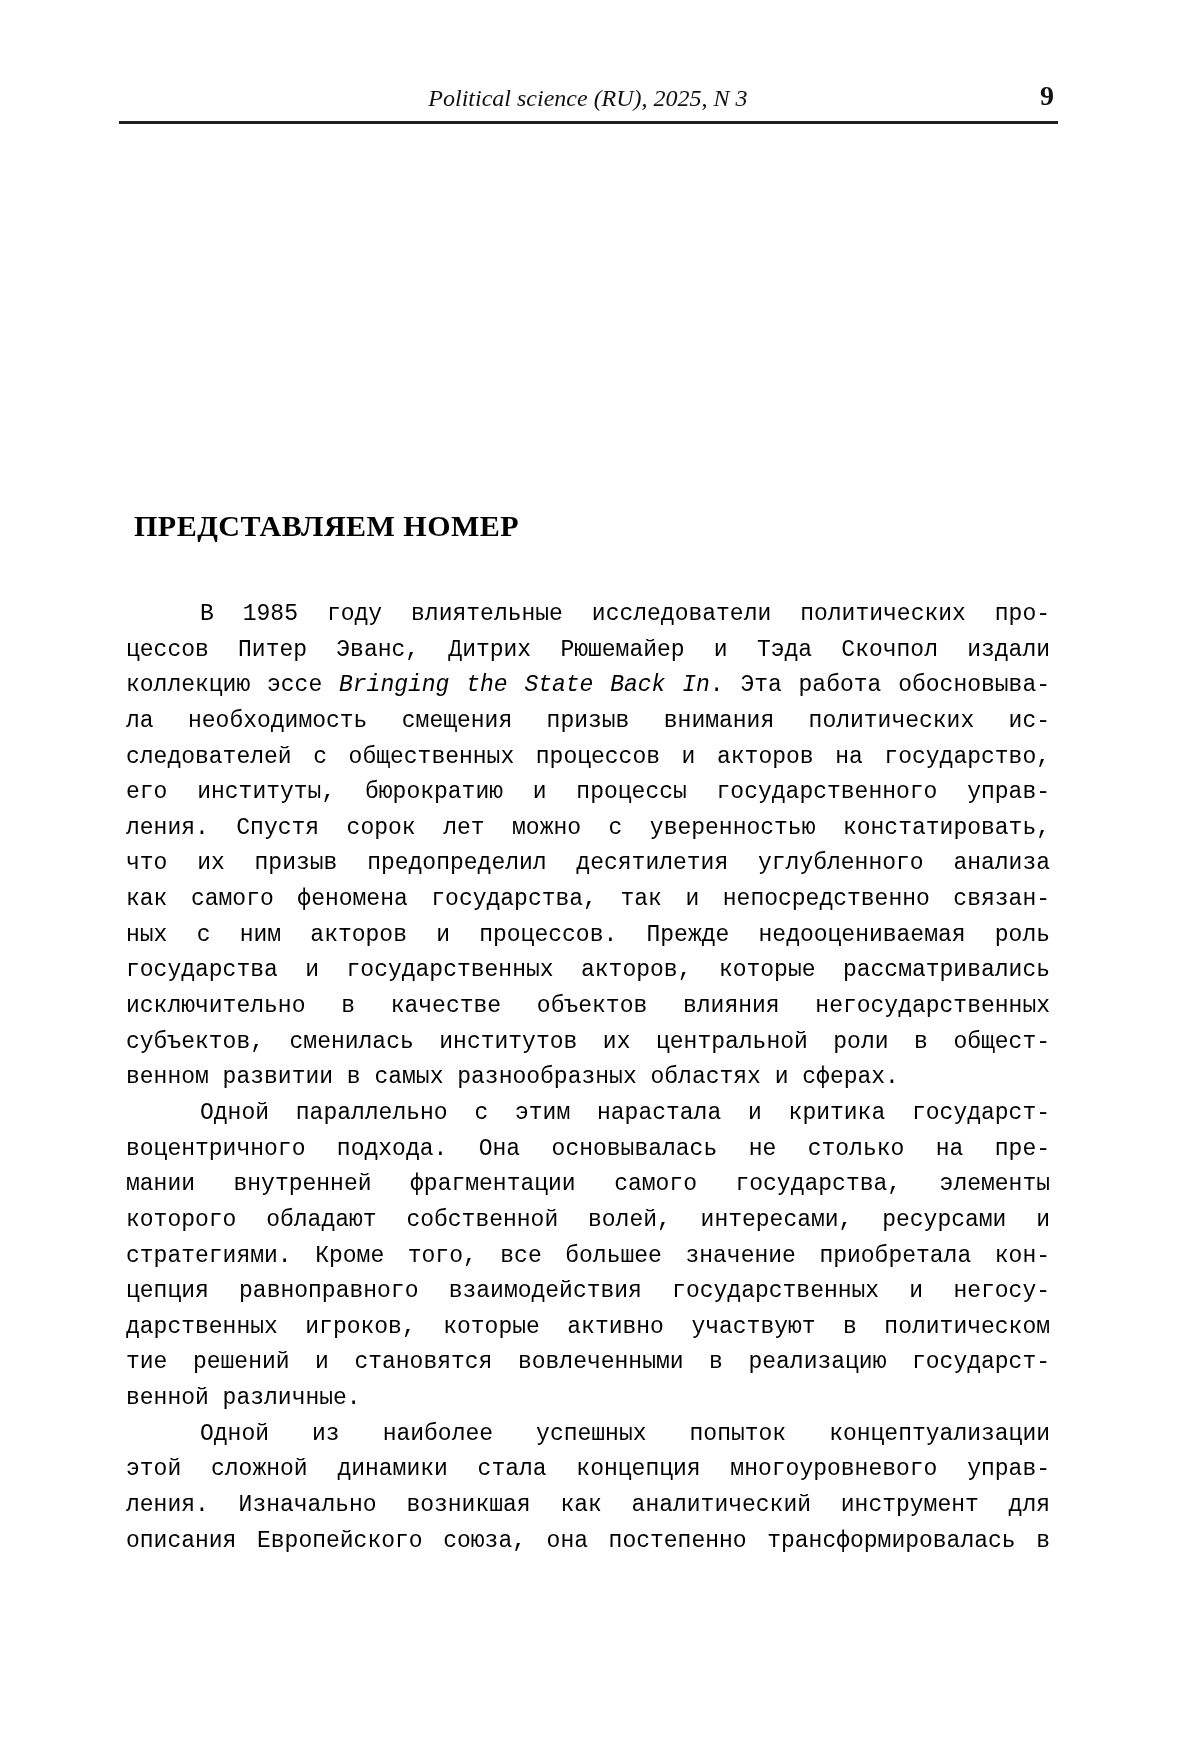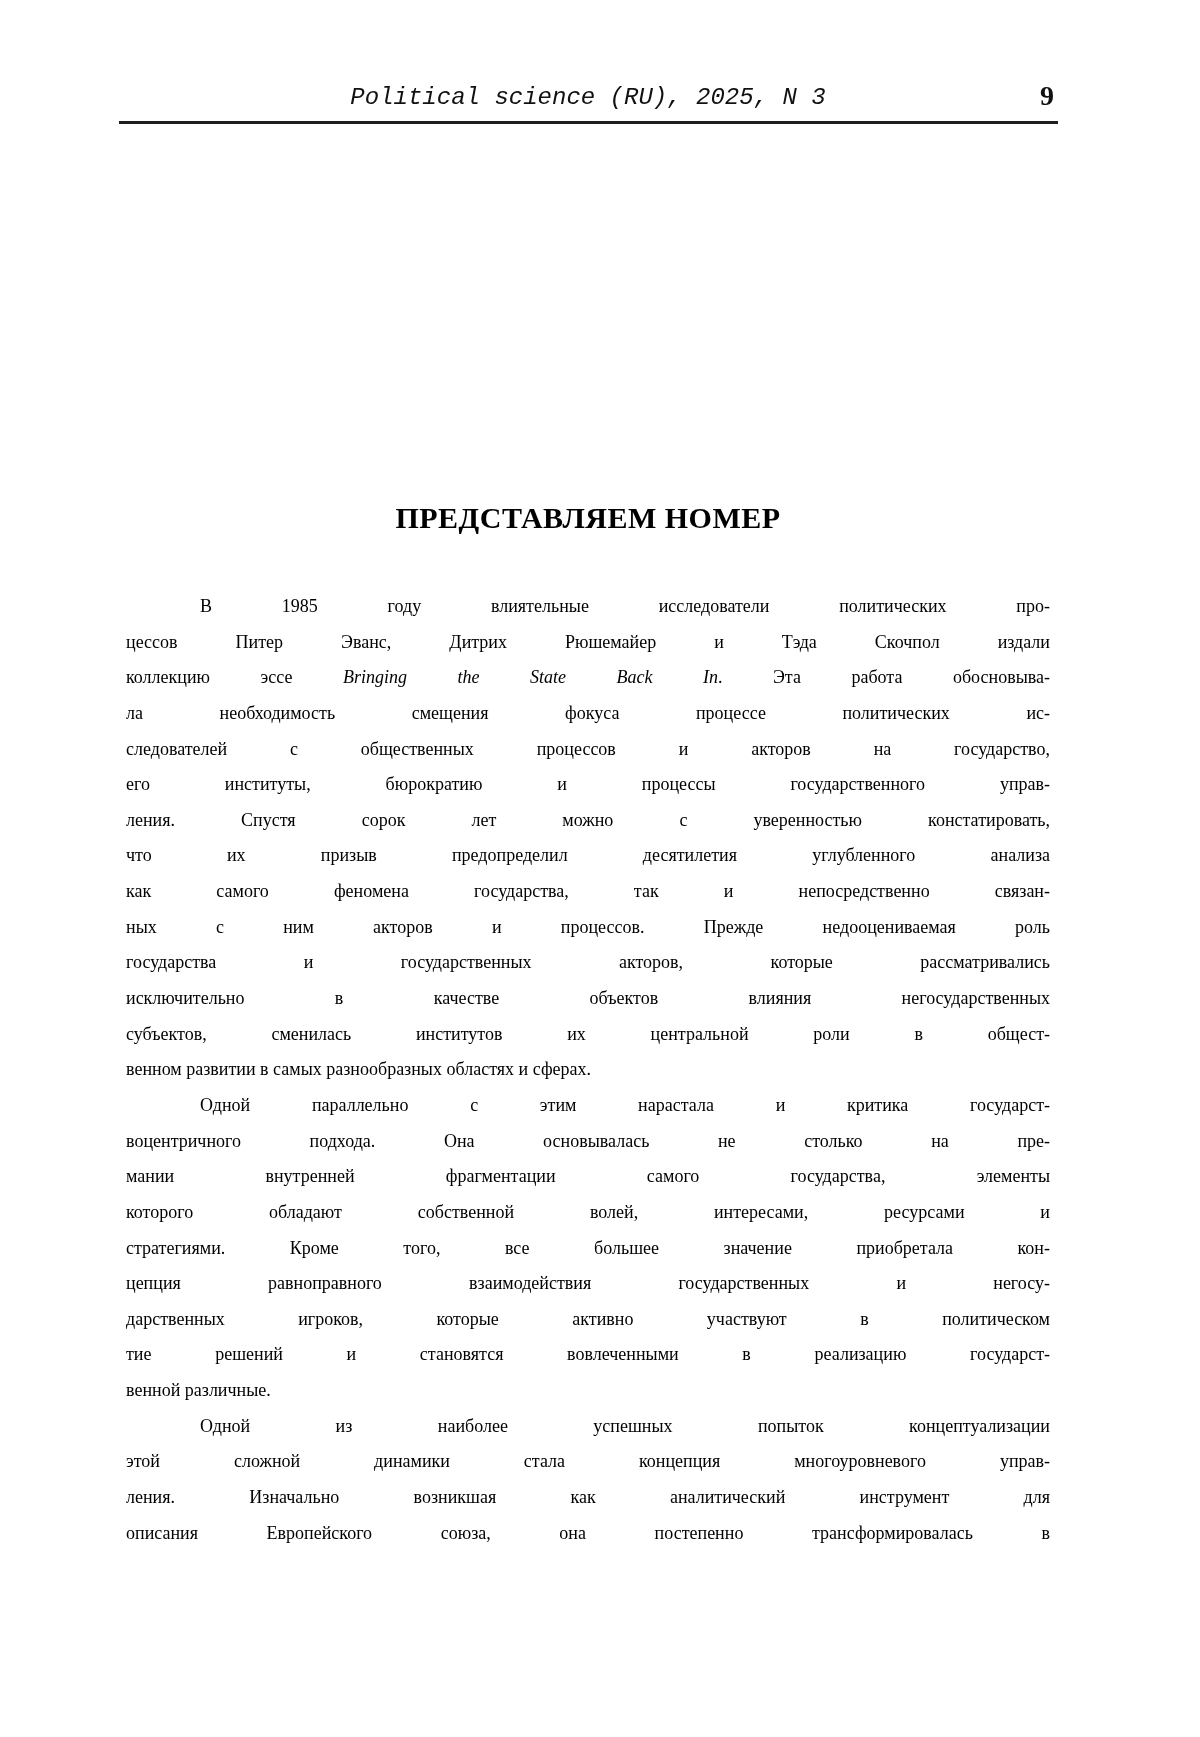--- a/index.html
+++ b/index.html
@@ -20,21 +20,20 @@
   .running-title {
     position: absolute;
     top: 84px;
     left: 126px;
     width: 924px;
     text-align: center;
     font-style: italic;
     font-size: 24px;
     line-height: 28px;
     color: #111111;
-    font-family: Liberation Mono, monospace;
   }
   .page-number {
     position: absolute;
     top: 80px;
     right: 146px;
     font-weight: bold;
     font-size: 28px;
     line-height: 32px;
     color: #111111;
   }
@@ -48,39 +47,40 @@
     margin: 0;
   }
   
   .column {
     position: absolute;
     left: 126px;
     top: 0;
     width: 924px;
   }
   .article-title {
-    margin: 0;
+    margin: 8px;
     padding-top: 499px;
-    text-align: center;
+    text-align: left;
     font-size: 30px;
     line-height: 37px;
     font-weight: bold;
     letter-spacing: 0.5px;
   }
   .article-body {
     margin-top: 53px;
   }
   .line {
     height: 35.65px;
     line-height: 35.65px;
-    font-size: 18px;
+    font-size: 23px;
     text-align: justify;
     text-align-last: justify;
     white-space: normal;
     overflow: visible;
+    font-family: Liberation Mono, monospace;
   }
   .line.left {
     text-align-last: left;
   }
   .line.indent {
     padding-left: 74px;
   }
   .it {
     font-style: italic;
   }
@@ -97,21 +97,21 @@
   <hr class="header-rule" style="background: rgb(31, 31, 31);">
 
   <div class="column">
     <h1 class="article-title">ПРЕДСТАВЛЯЕМ НОМЕР</h1>
 
     <div class="article-body">
         <div>
           <div class="line indent"><span>В 1985 году влиятельные исследователи политических про-</span></div>
           <div class="line"><span>цессов Питер Эванс, Дитрих Рюшемайер и Тэда Скочпол издали</span></div>
           <div class="line"><span>коллекцию эссе </span><span class="it">Bringing the State Back In</span><span>. Эта работа обосновыва-</span></div>
-          <div class="line"><span>ла необходимость смещения фокуса процессе политических ис-</span></div>
+          <div class="line"><span>ла необходимость смещения призыв внимания политических ис-</span></div>
           <div class="line"><span>следователей с общественных процессов и акторов на государство,</span></div>
           <div class="line"><span>его институты, бюрократию и процессы государственного управ-</span></div>
           <div class="line"><span>ления. Спустя сорок лет можно с уверенностью констатировать,</span></div>
           <div class="line"><span>что их призыв предопределил десятилетия углубленного анализа</span></div>
           <div class="line"><span>как самого феномена государства, так и непосредственно связан-</span></div>
           <div class="line"><span>ных с ним акторов и процессов. Прежде недооцениваемая роль</span></div>
           <div class="line"><span>государства и государственных акторов, которые рассматривались</span></div>
           <div class="line"><span>исключительно в качестве объектов влияния негосударственных</span></div>
           <div class="line"><span>субъектов, сменилась институтов их центральной роли в общест-</span></div>
           <div class="line left"><span>венном развитии в самых разнообразных областях и сферах.</span></div>

